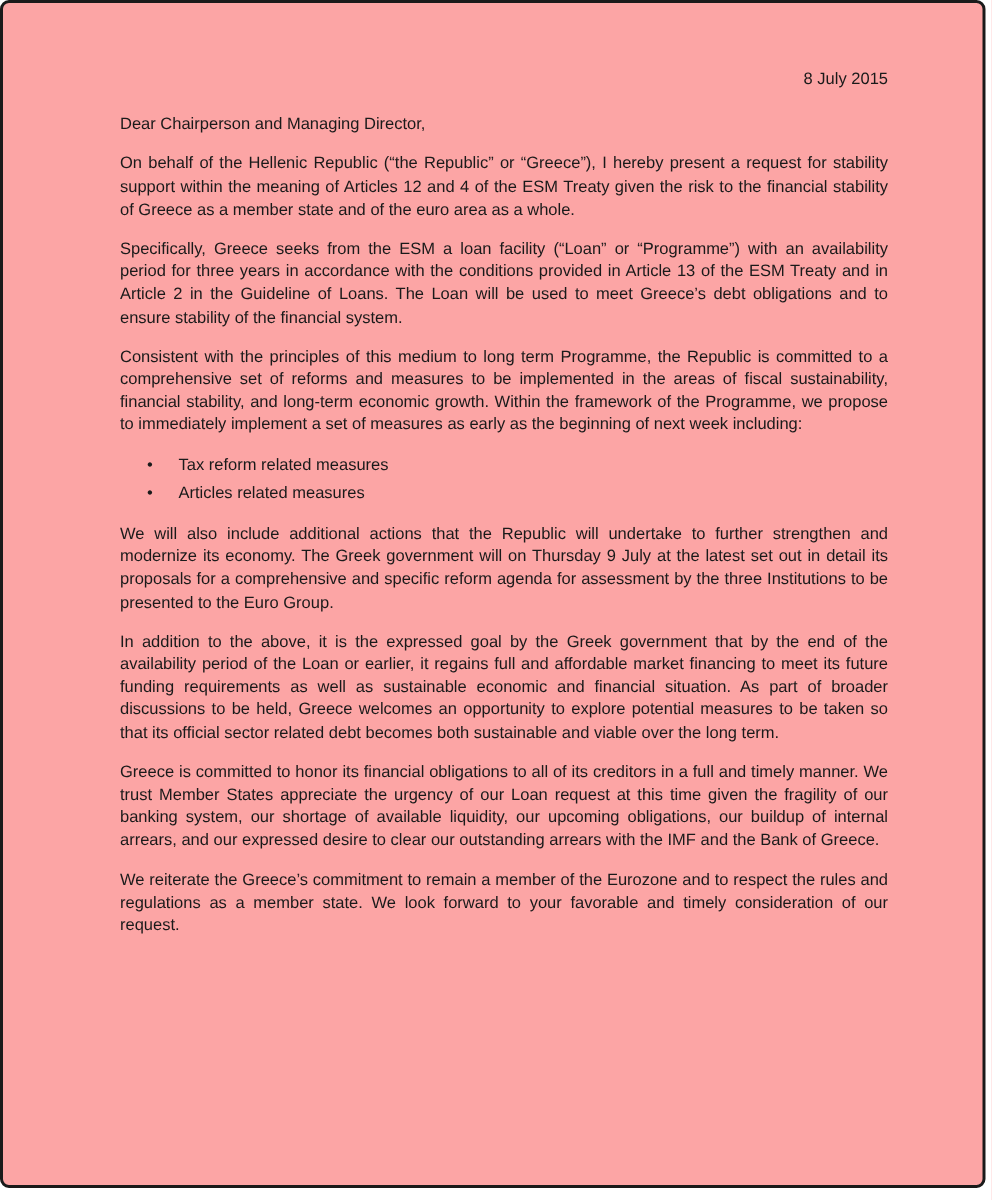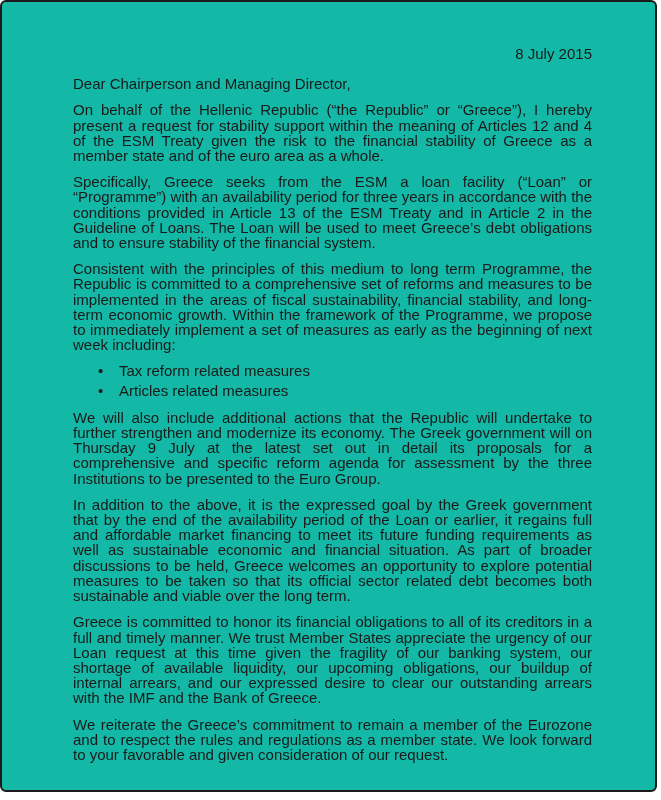--- a/index.html
+++ b/index.html
@@ -13,32 +13,32 @@
     font-family: "Liberation Sans", "DejaVu Sans", sans-serif;
     color: #1a1a1a;
   }
   .page {
     box-sizing: border-box;
     width: 657px;
     height: 792px;
     margin: 0;
     border: 2px solid #1a1a1a;
     border-radius: 6px;
-    background: #14b8a6;
+    background: #fca5a5;
     padding: 44px 63px 0 70px;
     overflow: hidden;
-    font-size: 15px;
+    font-size: 11px;
     line-height: 15.2px;
   }
   .date-line {
     text-align: right;
     margin: 0;
   }
   p {
-    margin: 11px 0 0 1px;
+    margin: 11px 0 0 8px;
   }
   p.salutation {
     margin-top: 15px;
   }
   p.body-par {
     text-align: justify;
   }
   ul.bullets {
     list-style: none;
     margin: 11px 0 12px 0;
@@ -83,18 +83,18 @@
     <li>Tax reform related measures</li>
     <li>Articles related measures</li>
   </ul>
 
   <p class="body-par">We will also include additional actions that the Republic will undertake to further strengthen and modernize its economy.  The Greek government will on Thursday 9 July at the latest set out in detail its proposals for a comprehensive and specific reform agenda for assessment by the three Institutions to be presented to the Euro Group.</p>
 
   <p class="body-par">In addition to the above, it is the expressed goal by the Greek government that by the end of the availability period of the Loan or earlier, it regains full and affordable market financing to meet its future funding requirements as well as sustainable economic and financial situation. As part of broader discussions to be held, Greece welcomes an opportunity to explore potential measures to be taken so that its official sector related debt becomes both sustainable and viable over the long term.</p>
 
   <p class="body-par">Greece is committed to honor its financial obligations to all of its creditors in a full and timely manner. We trust Member States appreciate the urgency of our Loan request at this time given the fragility of our banking system, our shortage of available liquidity, our upcoming obligations, our buildup of internal arrears, and our expressed desire to clear our outstanding arrears with the IMF and the Bank of Greece.</p>
 
-  <p class="body-par">We reiterate the Greece’s commitment to remain a member of the Eurozone and to respect the rules and regulations as a member state. We look forward to your favorable and given consideration of our request.</p>
+  <p class="body-par">We reiterate the Greece’s commitment to remain a member of the Eurozone and to respect the rules and regulations as a member state. We look forward to your favorable and timely consideration of our request.</p>
 
 
 
 
 </div>
 
 </body></html>

